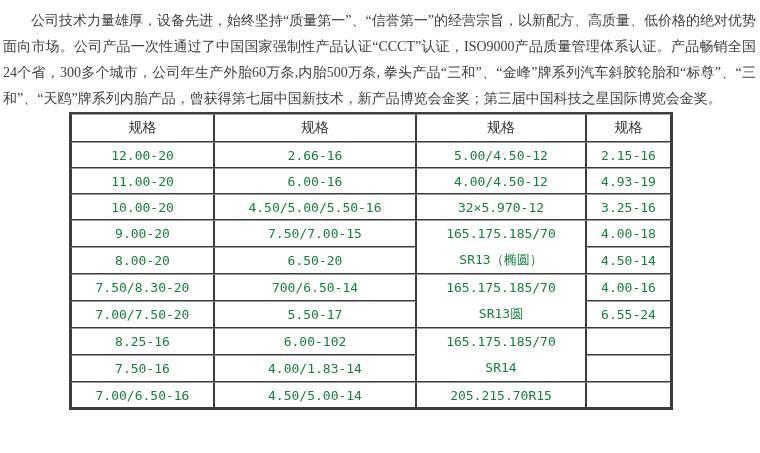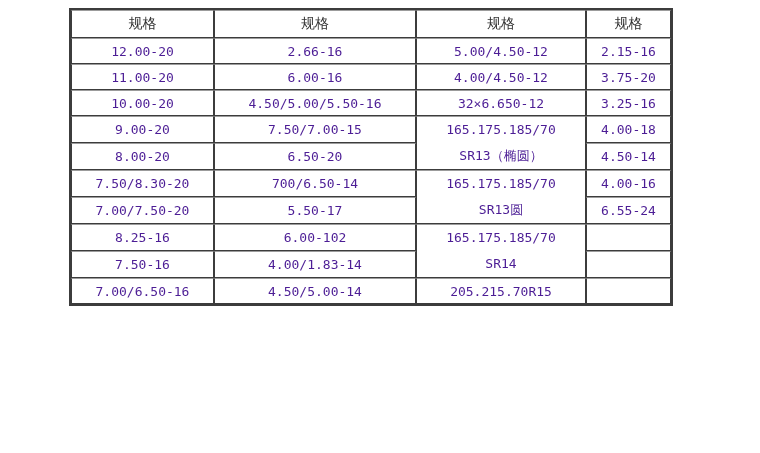--- a/index.html
+++ b/index.html
@@ -51,32 +51,33 @@
     height: 26px;
     font-family: "Liberation Serif", "DejaVu Serif", serif;
     font-size: 14px;
     font-weight: normal;
     color: #333333;
   }
   table.spec td {
     height: 24px;
     font-family: "DejaVu Sans Mono", "Liberation Mono", monospace;
     font-size: 13px;
-    color: #4c1d95;
+    color: #15803d;
   }
   td.merged {
     white-space: pre-line;
     line-height: 26px;
   }
 </style>
 </head>
 <body>
 
 <div class="page">
 
+  <p class="intro">　　公司技术力量雄厚，设备先进，始终坚持“质量第一”、“信誉第一”的经营宗旨，以新配方、高质量、低价格的绝对优势面向市场。公司产品一次性通过了中国国家强制性产品认证“CCCT”认证，ISO9000产品质量管理体系认证。产品畅销全国24个省，300多个城市，公司年生产外胎60万条,内胎500万条, 拳头产品“三和”、“金峰”牌系列汽车斜胶轮胎和“标尊”、“三和”、“天鸥”牌系列内胎产品，曾获得第七届中国新技术，新产品博览会金奖；第三届中国科技之星国际博览会金奖。</p>
 
 
   <table class="spec">
     <colgroup>
       <col style="width:143px">
       <col style="width:202px">
       <col style="width:170px">
       <col style="width:85px">
     </colgroup>
     <thead>
@@ -91,26 +92,26 @@
       <tr>
         <td>12.00-20</td>
         <td>2.66-16</td>
         <td>5.00/4.50-12</td>
         <td>2.15-16</td>
       </tr>
       <tr>
         <td>11.00-20</td>
         <td>6.00-16</td>
         <td>4.00/4.50-12</td>
-        <td>3.75-20</td>
+        <td>4.93-19</td>
       </tr>
       <tr>
         <td>10.00-20</td>
         <td>4.50/5.00/5.50-16</td>
-        <td>32×6.650-12</td>
+        <td>32×5.970-12</td>
         <td>3.25-16</td>
       </tr>
       <tr>
         <td>9.00-20</td>
         <td>7.50/7.00-15</td>
         <td class="merged" rowspan="2">165.175.185/70
 SR13（椭圆）</td>
         <td>4.00-18</td>
       </tr>
       <tr>

